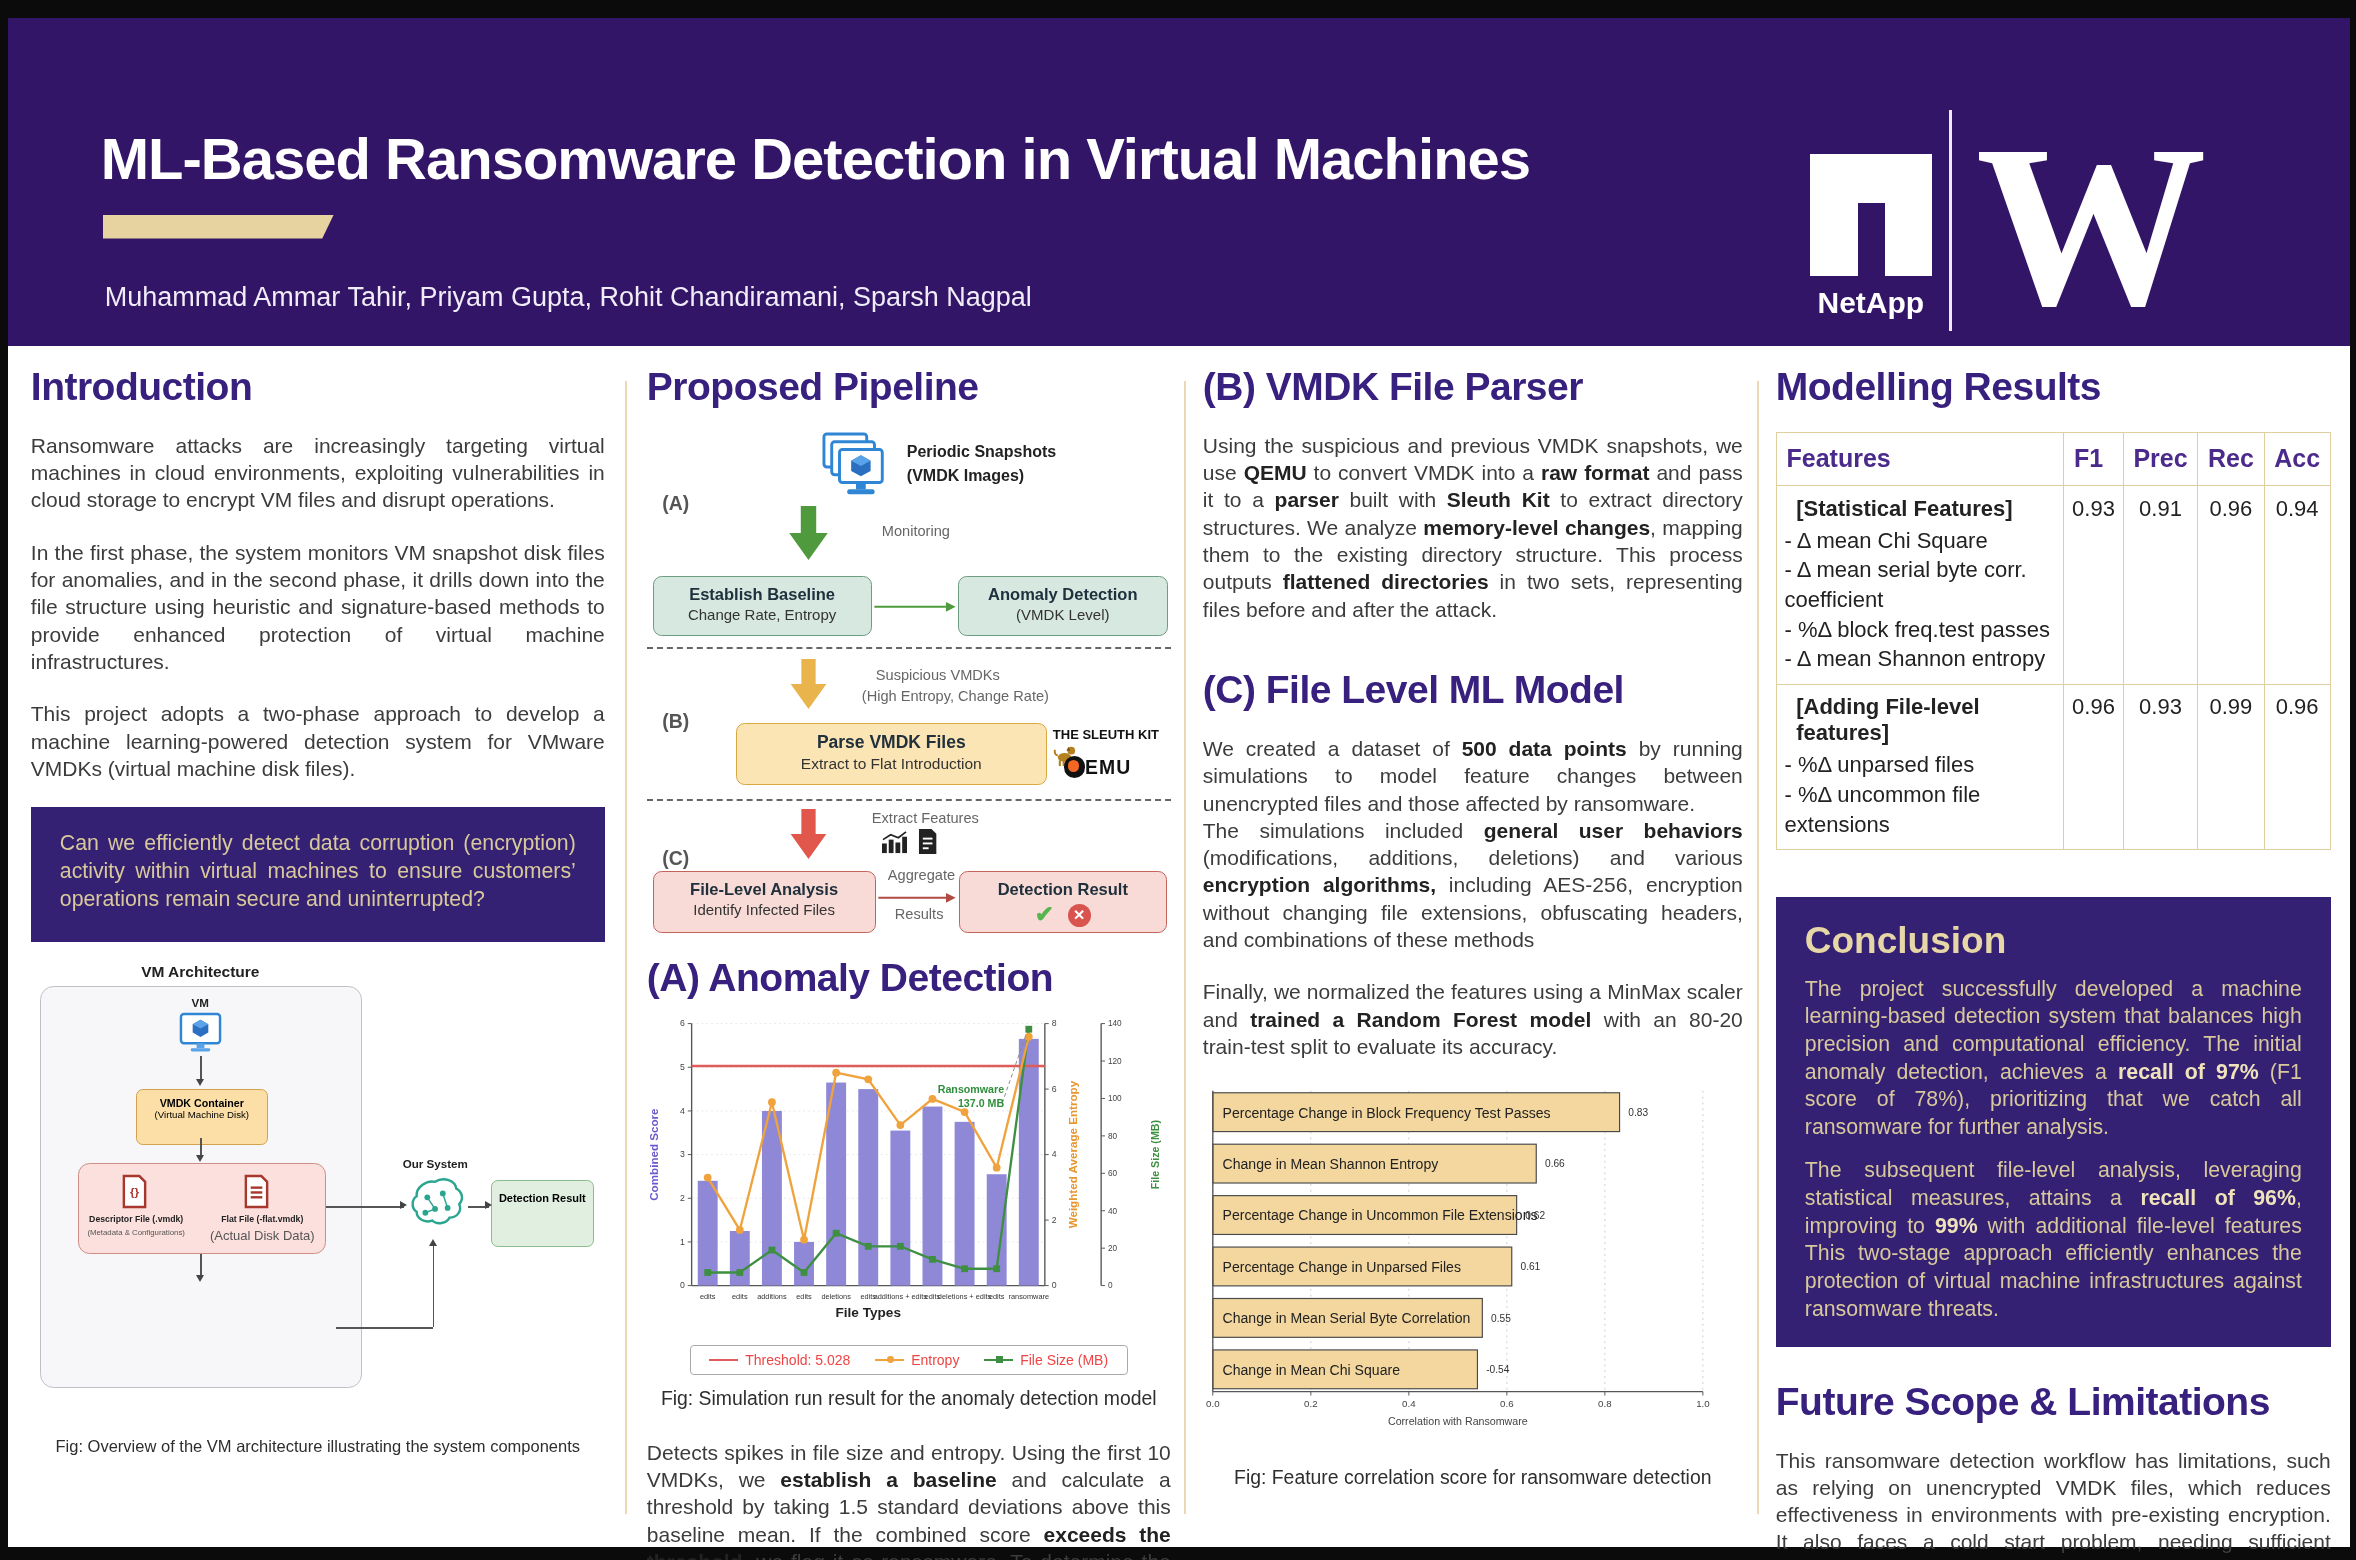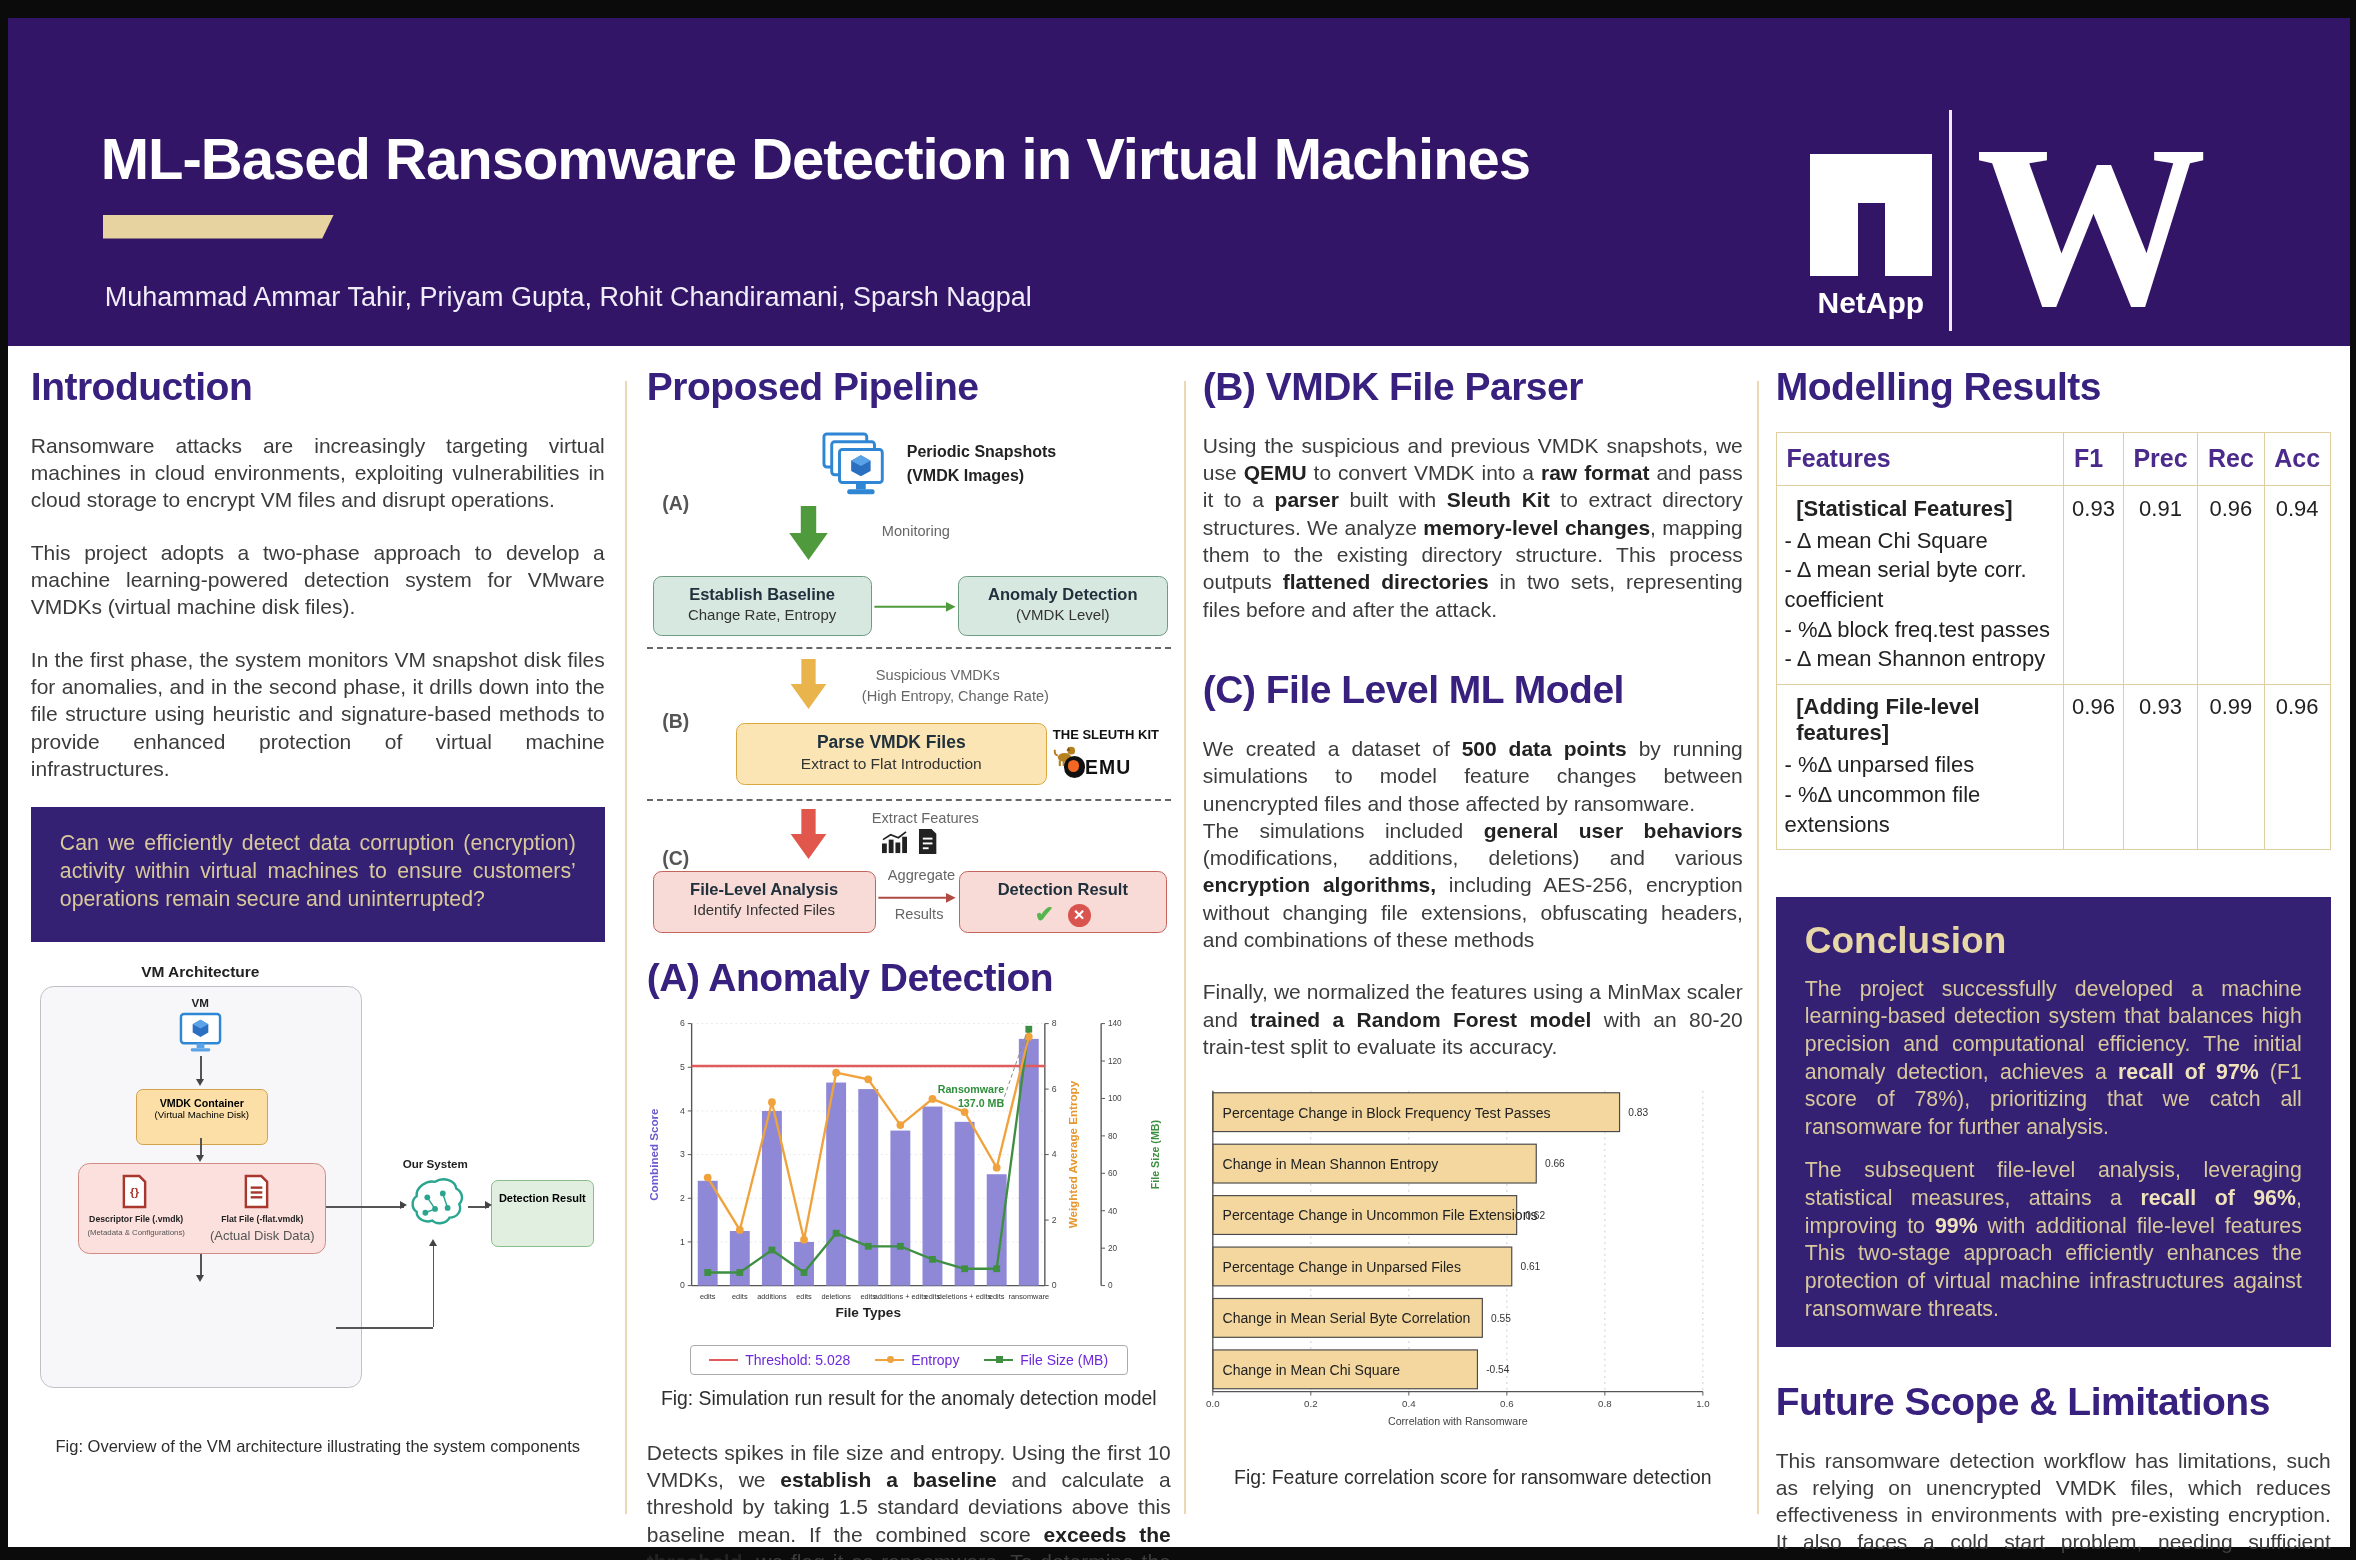--- a/index.html
+++ b/index.html
@@ -58,21 +58,21 @@
   .dashsep{position:absolute;left:0;width:100%;border-top:2.4px dashed #666;}
   .tsk-text{font-size:13px;font-weight:800;color:#111;}
   .qemu-text{font-size:19.4px;font-weight:800;color:#111;letter-spacing:1px;}
   .qemu-disc{display:inline-block;width:21.3px;height:21.3px;border-radius:50%;background:#111;position:relative;vertical-align:-3.9px;overflow:hidden;}
   .qemu-disc::after{content:"";position:absolute;left:3.9px;top:3.9px;width:11.6px;height:11.6px;border-radius:50%;background:#f26822;}
   .res-icons{margin-top:1.9px;}
   .chk{color:#56b54e;font-size:23px;font-weight:bold;margin-right:13.6px;}
   .crs{display:inline-block;width:23px;height:23px;border-radius:50%;background:#d9534f;color:#fff;font-size:14.6px;line-height:23px;text-align:center;font-weight:bold;vertical-align:1.9px;}
   
   .legend{display:flex;justify-content:center;gap:25px;border:1px solid #aaa;border-radius:3.9px;width:417px;margin:3.9px auto 0 auto;padding:5.8px 9.7px;background:#fff;}
-  .legend .li{display:flex;align-items:center;gap:6.8px;font-size:14px;color:#6d28d9;}
+  .legend .li{display:flex;align-items:center;gap:6.8px;font-size:14px;color:#ef4444;}
   .lsw{display:inline-block;width:29px;height:0;border-top:2.9px solid;position:relative;}
   .lsw.dot::after{content:"";position:absolute;left:11.6px;top:-4.9px;width:6.8px;height:6.8px;border-radius:50%;background:inherit;}
   .lsw.red{border-color:#e05b5b;}
   .lsw.orange{border-color:#f0a23c;}
   .lsw.orange::after{background:#f0a23c;}
   .lsw.green{border-color:#3e8f41;}
   .lsw.sq::after{content:"";position:absolute;left:11.6px;top:-4.9px;width:6.8px;height:6.8px;background:#3e8f41;}
   
   table.results{border-collapse:collapse;width:100%;margin-top:5.8px;}
   table.results th,table.results td{border:1.5px solid #e0cf9e;vertical-align:top;}
@@ -103,22 +103,22 @@
   </div>
 
   <div class="main">
     <div class="colsep" style="left:617px"></div>
     <div class="colsep" style="left:1176px"></div>
     <div class="colsep" style="left:1749px"></div>
 
     <div class="col col1">
       <h2 class="section">Introduction</h2>
       <p class="body">Ransomware attacks are increasingly targeting virtual machines in cloud environments, exploiting vulnerabilities in cloud storage to encrypt VM files and disrupt operations.</p>
+      <p class="body">In the first phase, the system monitors VM snapshot disk files for anomalies, and in the second phase, it drills down into the file structure using heuristic and signature-based methods to provide enhanced protection of virtual machine infrastructures.</p>
       <p class="body">This project adopts a two-phase approach to develop a machine learning-powered detection system for VMware VMDKs (virtual machine disk files).</p>
-      <p class="body">In the first phase, the system monitors VM snapshot disk files for anomalies, and in the second phase, it drills down into the file structure using heuristic and signature-based methods to provide enhanced protection of virtual machine infrastructures.</p>
 
       <div class="purplebox" style="margin-top:9.7px">
         <p style="margin:0">Can we efficiently detect data corruption (encryption) activity within virtual machines to ensure customers’ operations remain secure and uninterrupted?</p>
       </div>
 
       <div class="vmfig">
         <div class="ftitle">VM Architecture</div>
         <div class="vm-outer"></div>
         <div class="vm-lbl" style="left:126px;top:33px;width:87px;font-size:11.6px">VM</div>
         <svg style="position:absolute;left:147px;top:49px" width="45" height="43" viewBox="0 0 46 44">

